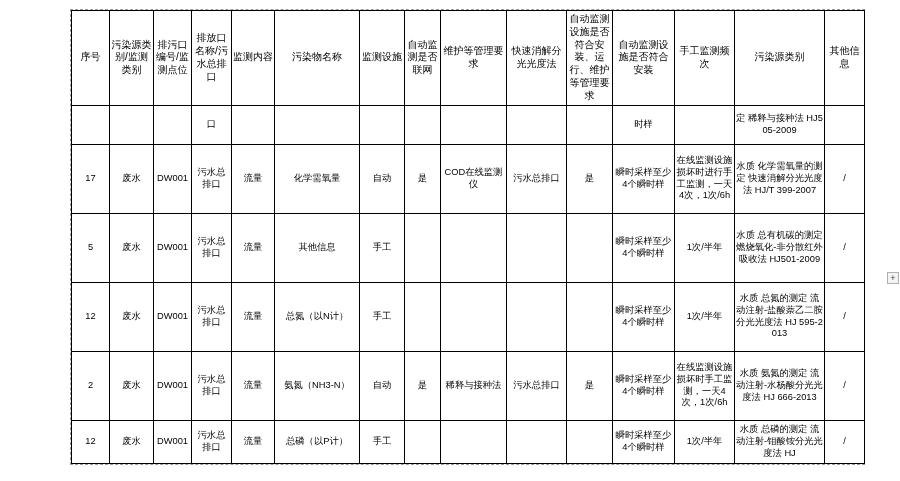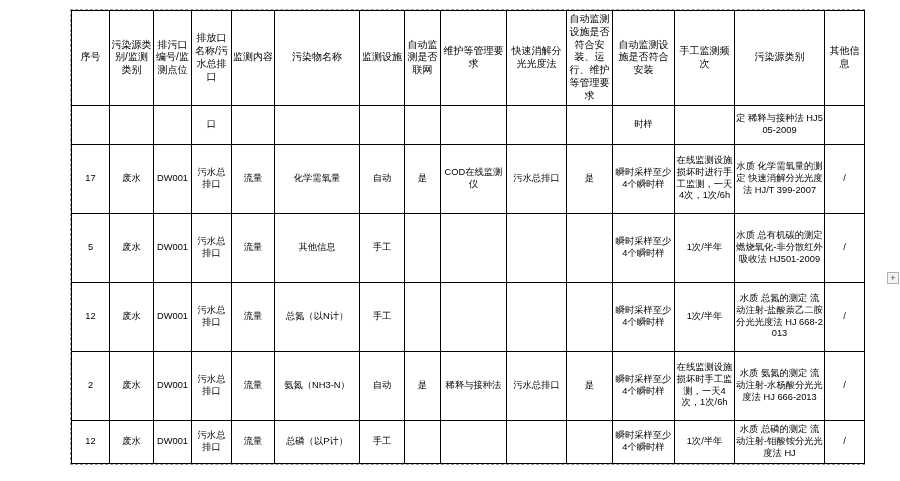--- a/index.html
+++ b/index.html
@@ -189,21 +189,21 @@
           <td>污水总排口</td>
           <td>流量</td>
           <td>总氮（以N计）</td>
           <td>手工</td>
           <td></td>
           <td></td>
           <td></td>
           <td></td>
           <td>瞬时采样至少4个瞬时样</td>
           <td>1次/半年</td>
-          <td>水质 总氮的测定 流动注射-盐酸萘乙二胺分光光度法 HJ 668-2013</td>
+          <td>水质 总氮的测定 流动注射-盐酸萘乙二胺分光光度法 HJ 595-2013</td>
           <td>/</td>
         </tr>
 
         <tr>
           <td>2</td>
           <td>废水</td>
           <td>DW001</td>
           <td>污水总排口</td>
           <td>流量</td>
           <td>氨氮（NH3-N）</td>

